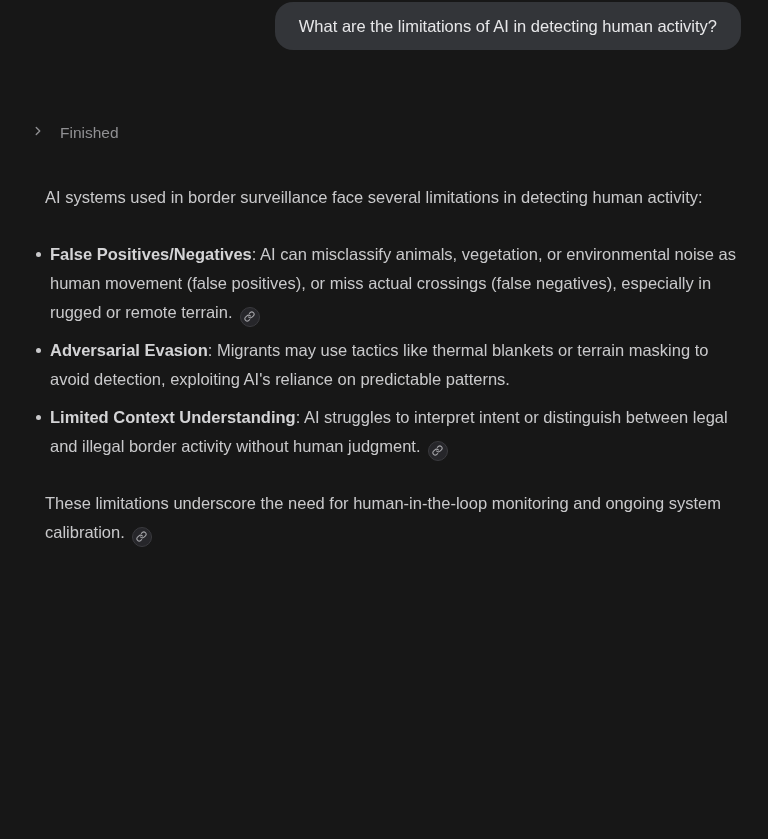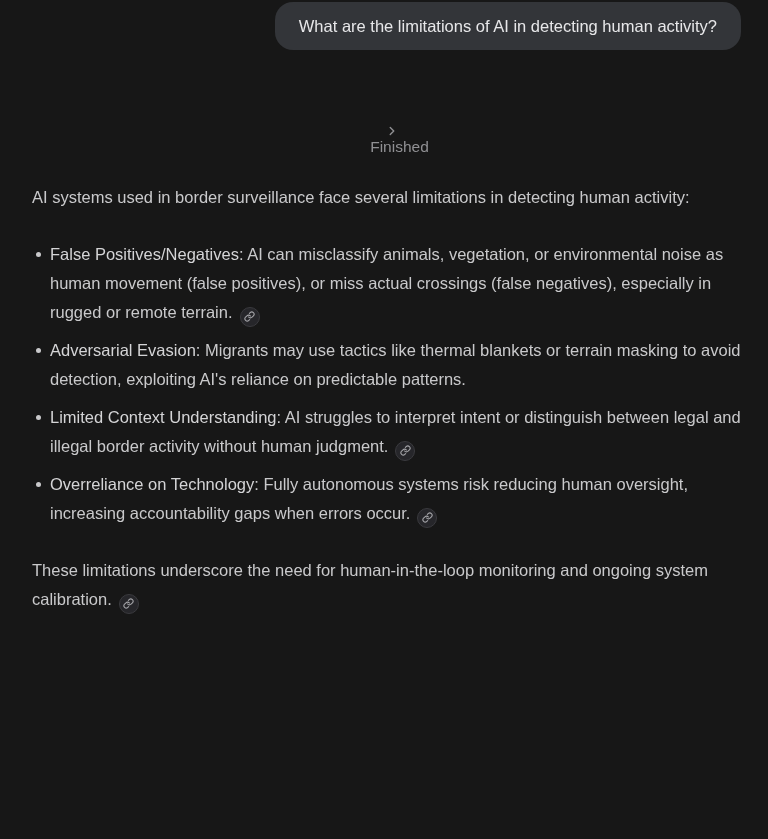--- a/index.html
+++ b/index.html
@@ -21,44 +21,42 @@
     background: #333539;
     color: #e7e7e9;
     font-size: 16.5px;
     line-height: 22px;
     padding: 13px 24px;
     border-radius: 18px;
     max-width: 640px;
   }
   .finished-row {
     display: flex;
-    align-items: center;
     margin: 74px 0 0 31px;
     height: 20px;
     cursor: pointer;
     user-select: none;
-    flex-direction: column;
   }
   .chev {
     display: inline-flex;
     color: #8f8f92;
     margin-right: 15px;
   }
   .finished-label {
     color: #909093;
     font-size: 15.5px;
   }
   .answer {
     margin: 0 28px 0 29px;
     width: 712px;
     font-size: 16.5px;
     line-height: 29px;
     color: #c9c9cb;
   }
-  .answer p { margin: 3px; }
+  .answer p { margin: 16px; }
   .intro { margin-top: 39px !important; }
   ul.points {
     list-style: none;
     margin: 28px 0 0 0;
     padding: 0;
   }
   ul.points li {
     position: relative;
     padding-left: 21px;
   }
@@ -67,21 +65,21 @@
     content: "";
     position: absolute;
     left: 7px;
     top: 12px;
     width: 5px;
     height: 5px;
     border-radius: 50%;
     background: #c9c9cb;
   }
   ul.points strong {
-    font-weight: 400;
+    font-weight: 700;
     color: #d4d4d6;
   }
   .closing { margin-top: 28px !important; }
   .cite {
     display: inline-flex;
     align-items: center;
     justify-content: center;
     width: 20px;
     height: 20px;
     border-radius: 50%;
@@ -124,26 +122,20 @@
               <path d="M14 11a5 5 0 0 0-7.54-.54l-3 3a5 5 0 0 0 7.07 7.07l1.71-1.71"></path>
             </svg>
           </span></li>
         <li><strong>Adversarial Evasion</strong><span>: Migrants may use tactics like thermal blankets or terrain masking to avoid detection, exploiting AI's reliance on predictable patterns.</span></li>
         <li><strong>Limited Context Understanding</strong><span>: AI struggles to interpret intent or distinguish between legal and illegal border activity without human judgment.</span><span class="cite">
             <svg width="11" height="11" viewBox="0 0 24 24" fill="none" stroke="currentColor" stroke-width="2.4" stroke-linecap="round" stroke-linejoin="round">
               <path d="M10 13a5 5 0 0 0 7.54.54l3-3a5 5 0 0 0-7.07-7.07l-1.72 1.71"></path>
               <path d="M14 11a5 5 0 0 0-7.54-.54l-3 3a5 5 0 0 0 7.07 7.07l1.71-1.71"></path>
             </svg>
           </span></li>
-        <li><strong>Overreliance on Technology</strong><span>: Fully autonomous systems risk reducing human oversight, increasing accountability gaps when errors occur.</span><span class="cite">
-            <svg width="11" height="11" viewBox="0 0 24 24" fill="none" stroke="currentColor" stroke-width="2.4" stroke-linecap="round" stroke-linejoin="round">
-              <path d="M10 13a5 5 0 0 0 7.54.54l3-3a5 5 0 0 0-7.07-7.07l-1.72 1.71"></path>
-              <path d="M14 11a5 5 0 0 0-7.54-.54l-3 3a5 5 0 0 0 7.07 7.07l1.71-1.71"></path>
-            </svg>
-          </span></li>
       </ul>
 
     <p class="closing"><span>These limitations underscore the need for human-in-the-loop monitoring and ongoing system calibration.</span><span class="cite" id="closing-cite">
           <svg width="11" height="11" viewBox="0 0 24 24" fill="none" stroke="currentColor" stroke-width="2.4" stroke-linecap="round" stroke-linejoin="round">
             <path d="M10 13a5 5 0 0 0 7.54.54l3-3a5 5 0 0 0-7.07-7.07l-1.72 1.71"></path>
             <path d="M14 11a5 5 0 0 0-7.54-.54l-3 3a5 5 0 0 0 7.07 7.07l1.71-1.71"></path>
           </svg>
         </span></p>
   </div>
 

